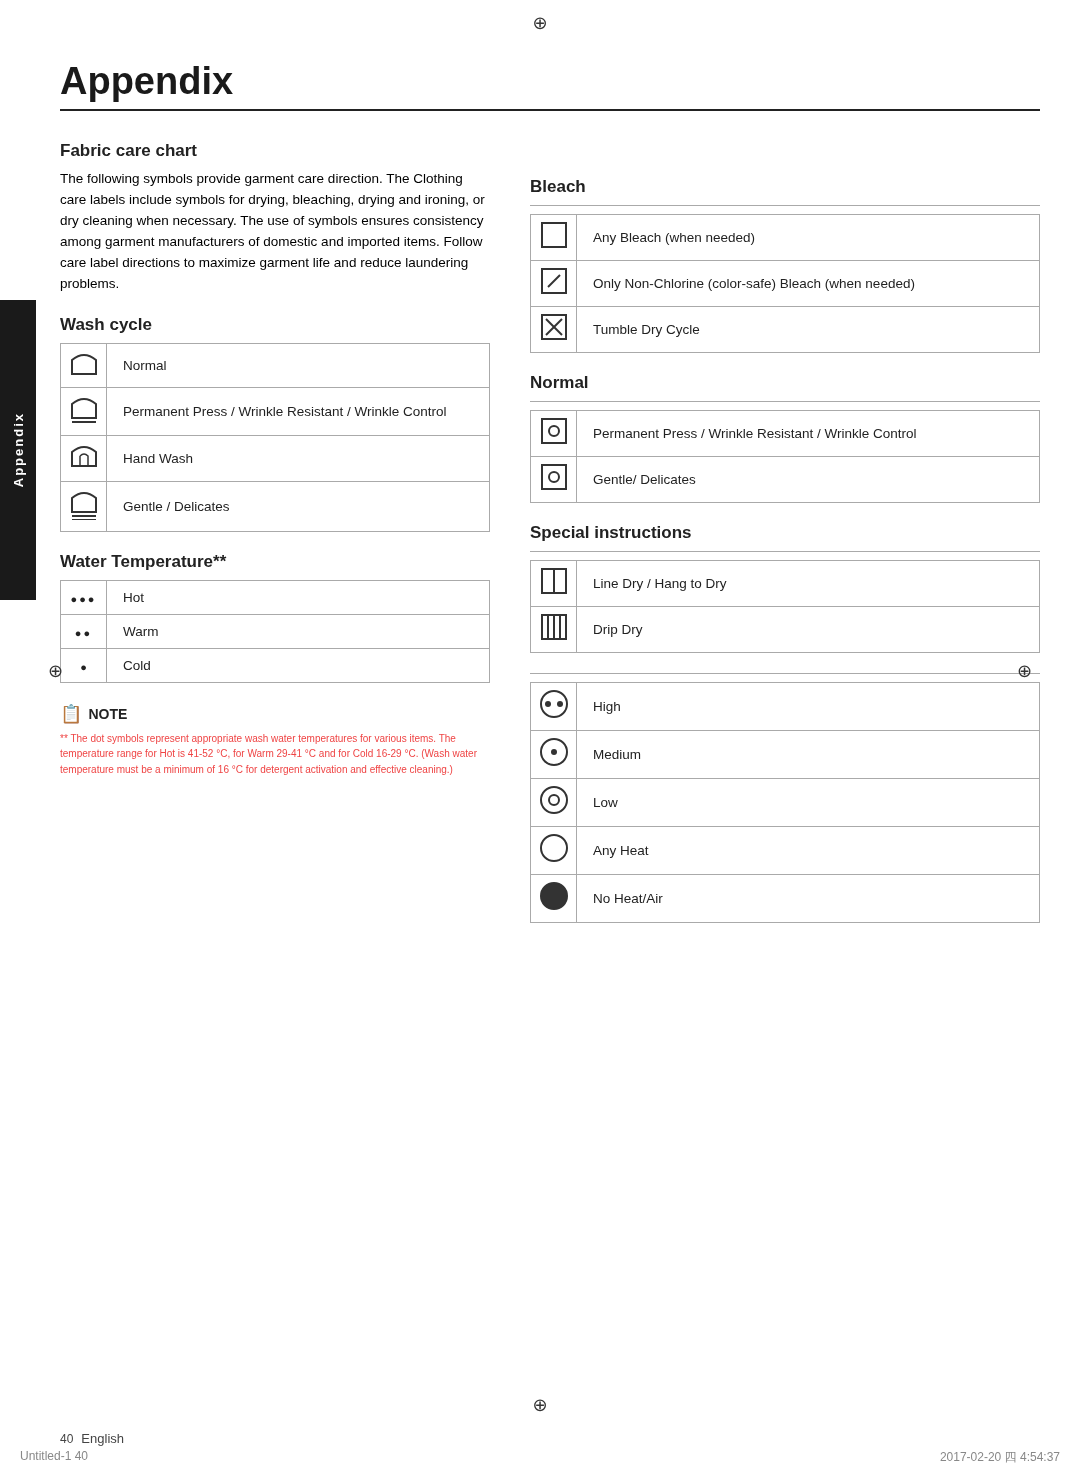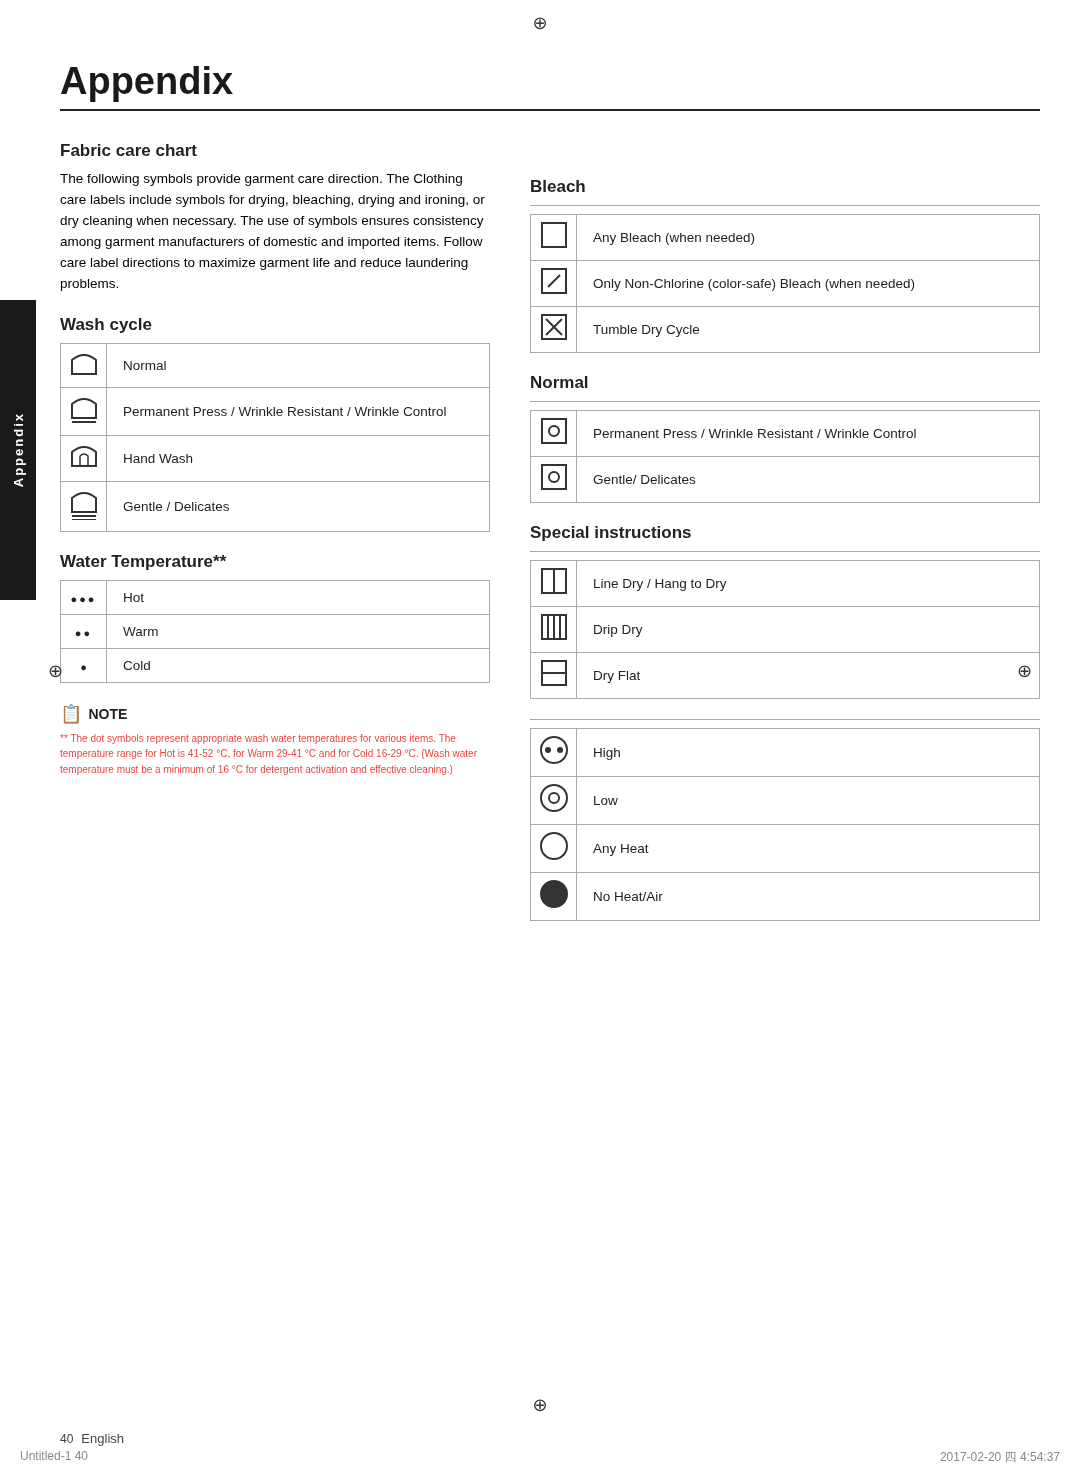--- a/index.html
+++ b/index.html
@@ -345,44 +345,44 @@
             <td class="icon-cell">
               <svg width="28" height="28" viewBox="0 0 28 28">
                 <rect x="2" y="2" width="24" height="24" fill="none" stroke="#333" stroke-width="2"></rect>
                 <line x1="8" y1="2" x2="8" y2="26" stroke="#333" stroke-width="2"></line>
                 <line x1="14" y1="2" x2="14" y2="26" stroke="#333" stroke-width="2"></line>
                 <line x1="20" y1="2" x2="20" y2="26" stroke="#333" stroke-width="2"></line>
               </svg>
             </td>
             <td>Drip Dry</td>
           </tr>
-          <tr>
-            <td class="icon-cell">
-              <svg width="28" height="28" viewBox="0 0 28 28">
-                <rect x="2" y="2" width="24" height="24" fill="none" stroke="#333" stroke-width="2"></rect>
-                <line x1="2" y1="14" x2="26" y2="14" stroke="#333" stroke-width="2"></line>
-              </svg>
-            </td>
-            <td>Dry Flat</td>
-          </tr>
         </tbody>
       </table>
 
       <hr class="section-rule">
       <table class="care-table">
         <tbody>
           <tr>
             <td class="icon-cell">
               <svg width="30" height="30" viewBox="0 0 30 30">
                 <circle cx="15" cy="15" r="13" fill="none" stroke="#333" stroke-width="2"></circle>
                 <circle cx="9" cy="15" r="3" fill="#333"></circle>
                 <circle cx="21" cy="15" r="3" fill="#333"></circle>
               </svg>
             </td>
             <td>High</td>
+          </tr>
+          <tr>
+            <td class="icon-cell">
+              <svg width="30" height="30" viewBox="0 0 30 30">
+                <circle cx="15" cy="15" r="13" fill="none" stroke="#333" stroke-width="2"></circle>
+                <circle cx="15" cy="15" r="3" fill="#333"></circle>
+              </svg>
+            </td>
+            <td>Medium</td>
           </tr>
           <tr>
             <td class="icon-cell">
               <svg width="30" height="30" viewBox="0 0 30 30">
                 <circle cx="15" cy="15" r="13" fill="none" stroke="#333" stroke-width="2"></circle>
                 <circle cx="15" cy="15" r="5" fill="none" stroke="#333" stroke-width="2"></circle>
               </svg>
             </td>
             <td>Low</td>
           </tr>

